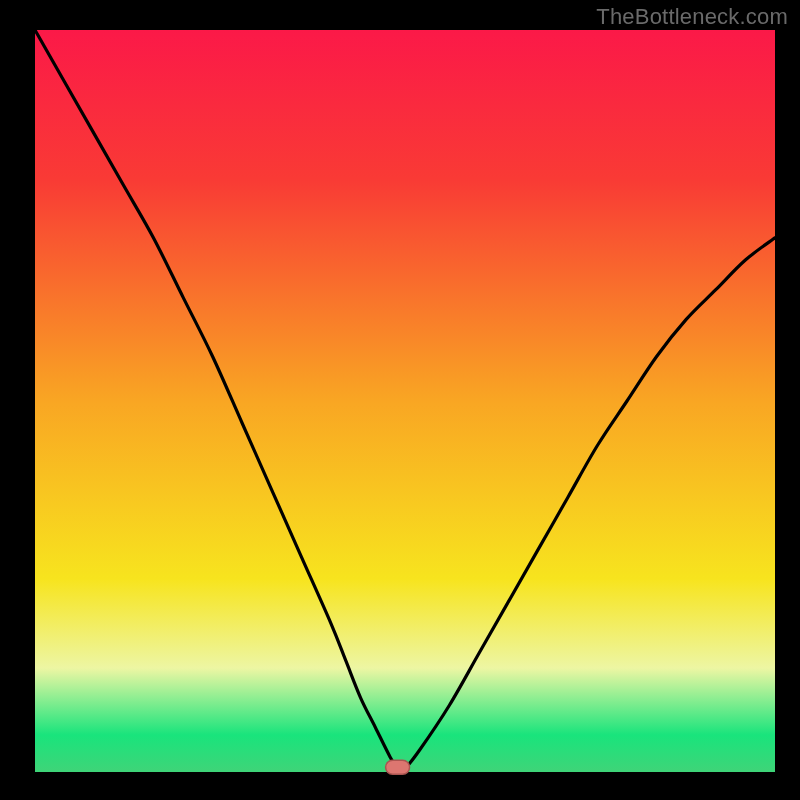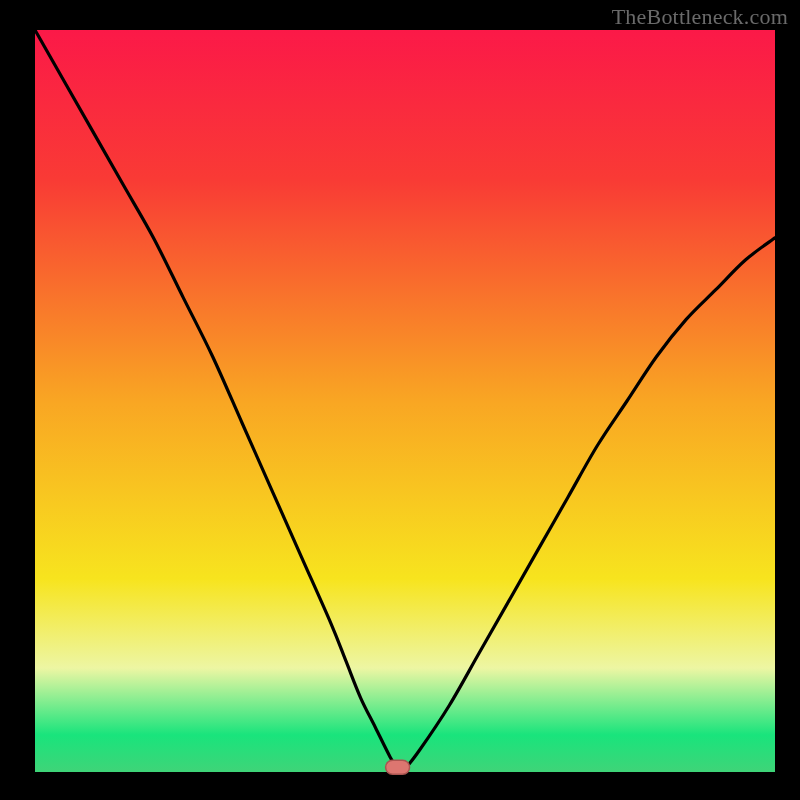--- a/index.html
+++ b/index.html
@@ -15,21 +15,21 @@
     position: absolute;
     top: 0;
     left: 0;
     width: 800px;
     height: 800px;
   }
   .watermark {
     position: absolute;
     top: 4px;
     right: 12px;
-    font-family: Liberation Serif, serif;
+    font-family: Liberation Sans, sans-serif;
     font-size: 22px;
     font-weight: 500;
     color: #6a6a6a;
     letter-spacing: 0.2px;
     z-index: 30;
   }
   svg {
     display: block;
   }
 </style>

